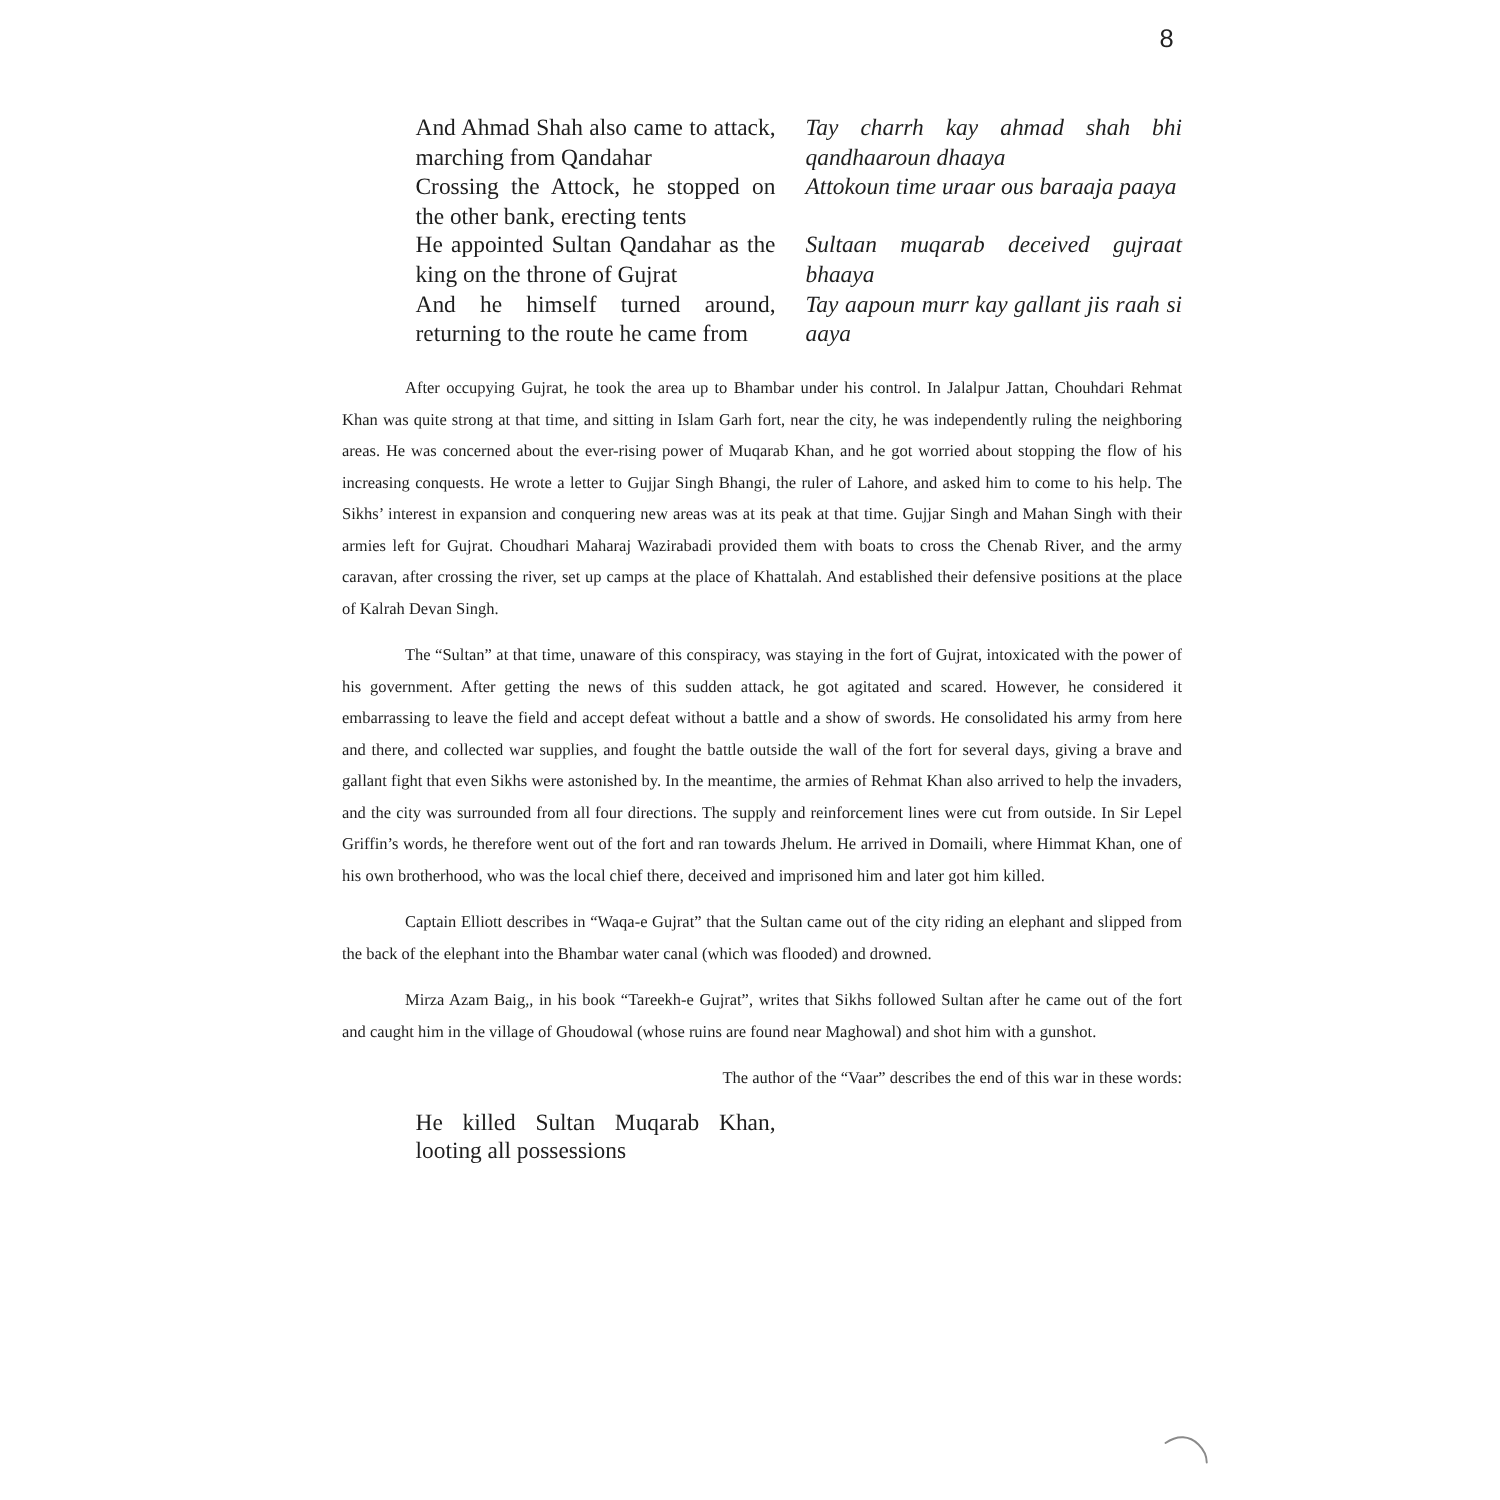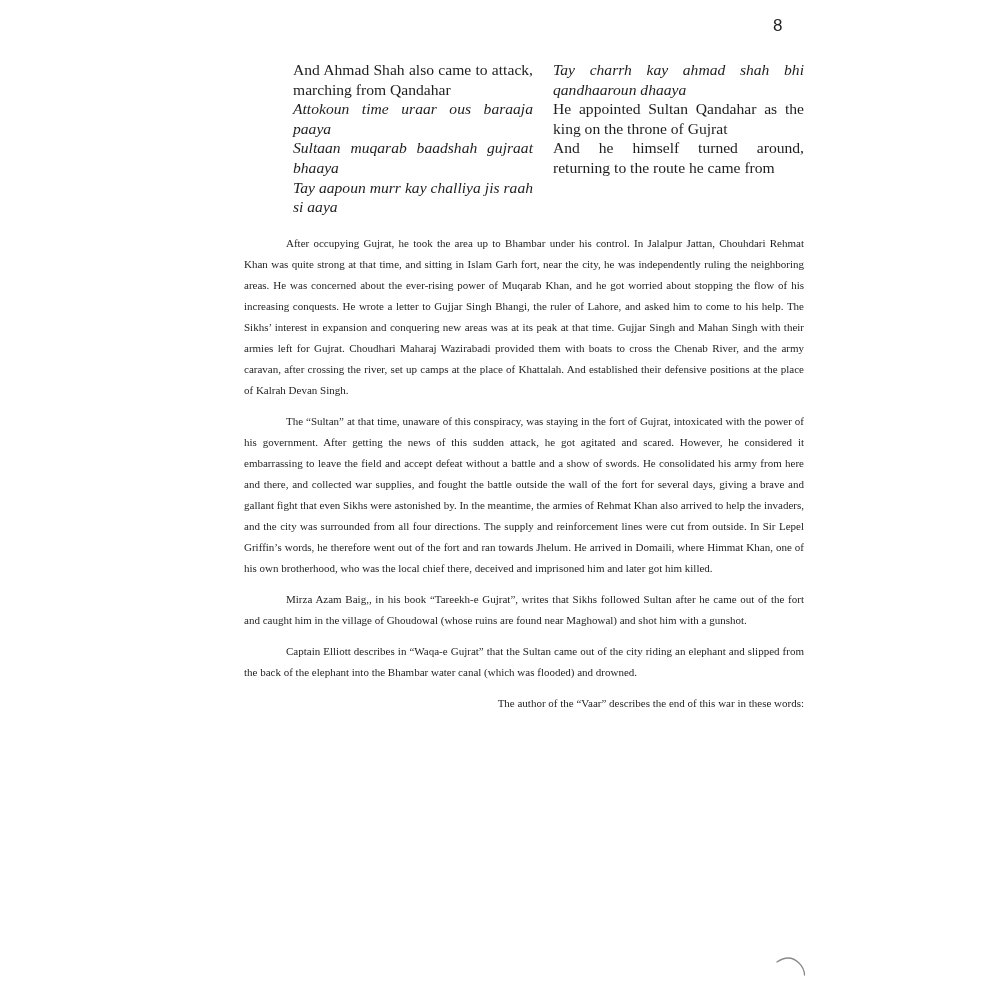--- a/index.html
+++ b/index.html
@@ -24,23 +24,22 @@
     position: absolute;
     top: 16px;
     left: 773px;
     font-size: 17px;
     font-family: "Liberation Sans", sans-serif;
     color: #222;
   }
   .content {
     position: absolute;
     left: 228px;
-    top: 60px;
+    top: 76px;
     width: 560px;
-    margin-left: 16px;
   }
   
   .verse {
     margin-left: 49px;
     width: 511px;
     display: grid;
     grid-template-columns: 240px 251px;
     column-gap: 20px;
     font-size: 15.6px;
     line-height: 19.6px;
@@ -80,36 +79,38 @@
 <div class="page">
 
   <div class="page-number">8</div>
 
   <div class="content">
 
     <div class="verse verse-top">
       <div class="v-en">And Ahmad Shah also came to attack, marching from Qandahar</div>
       <div class="v-ro">Tay charrh kay ahmad shah bhi qandhaaroun dhaaya</div>
 
+      <div class="v-en">Crossing the Attock, he stopped on the other bank, erecting tents</div>
       <div class="v-ro">Attokoun time uraar ous baraaja paaya</div>
 
       <div class="v-en">He appointed Sultan Qandahar as the king on the throne of Gujrat</div>
-      <div class="v-ro">Sultaan muqarab baadshah gujraat bhaaya</div>
+      <div class="v-ro">Sultaan muqarab deceived gujraat bhaaya</div>
 
       <div class="v-en">And he himself turned around, returning to the route he came from</div>
-      <div class="v-ro">Tay aapoun murr kay challiya jis raah si aaya</div>
+      <div class="v-ro">Tay aapoun murr kay gallant jis raah si aaya</div>
     </div>
 
     <p class="body-par first">After occupying Gujrat, he took the area up to Bhambar under his control.  In Jalalpur Jattan, Chouhdari Rehmat Khan was quite strong at that time, and sitting in Islam Garh fort, near the city, he was independently ruling the neighboring areas.  He was concerned about the ever-rising power of Muqarab Khan, and he got worried about stopping the flow of his increasing conquests.  He wrote a letter to Gujjar Singh Bhangi, the ruler of Lahore, and asked him to come to his help.  The Sikhs’ interest in expansion and conquering new areas was at its peak at that time.  Gujjar Singh and Mahan Singh with their armies left for Gujrat.  Choudhari Maharaj Wazirabadi provided them with boats to cross the Chenab River, and the army caravan, after crossing the river, set up camps at the place of Khattalah.  And established their defensive positions at the place of Kalrah Devan Singh.</p>
     <p class="body-par">The “Sultan” at that time, unaware of this conspiracy, was staying in the fort of Gujrat, intoxicated with the power of his government.  After getting the news of this sudden attack, he got agitated and scared.  However, he considered it embarrassing to leave the field and accept defeat without a battle and a show of swords.  He consolidated his army from here and there, and collected war supplies, and fought the battle outside the wall of the fort for several days, giving a brave and gallant fight that even Sikhs were astonished by.  In the meantime, the armies of Rehmat Khan also arrived to help the invaders, and the city was surrounded from all four directions.  The supply and reinforcement lines were cut from outside.  In Sir Lepel Griffin’s words, he therefore went out of the fort and ran towards Jhelum.  He arrived in Domaili, where Himmat Khan, one of his own brotherhood, who was the local chief there, deceived and imprisoned him and later got him killed.</p>
+    <p class="body-par">Captain Elliott describes in “Waqa-e Gujrat” that the Sultan came out of the city riding an elephant and slipped from the back of the elephant into the Bhambar water canal (which was flooded) and drowned.</p>
     <p class="body-par">Mirza Azam Baig,, in his book “Tareekh-e Gujrat”, writes that Sikhs followed Sultan after he came out of the fort and caught him in the village of Ghoudowal (whose ruins are found near Maghowal) and shot him with a gunshot.</p>
-    <p class="body-par">Captain Elliott describes in “Waqa-e Gujrat” that the Sultan came out of the city riding an elephant and slipped from the back of the elephant into the Bhambar water canal (which was flooded) and drowned.</p>
     <p class="body-par single-line">The author of the “Vaar” describes the end of this war in these words:</p>
 
     <div class="verse verse-bottom">
+      <div class="v-en">He killed Sultan Muqarab Khan, looting all possessions</div>
     </div>
 
   </div>
 
   <svg class="curl" width="42" height="24" viewBox="0 0 42 24">
     <path d="M 7 7 C 15 1.5, 23 2, 29 8 C 33 12, 34.5 16, 34.5 20" fill="none" stroke="#8a8a8a" stroke-width="1.3" stroke-linecap="round"></path>
   </svg>
 
 </div>
 

